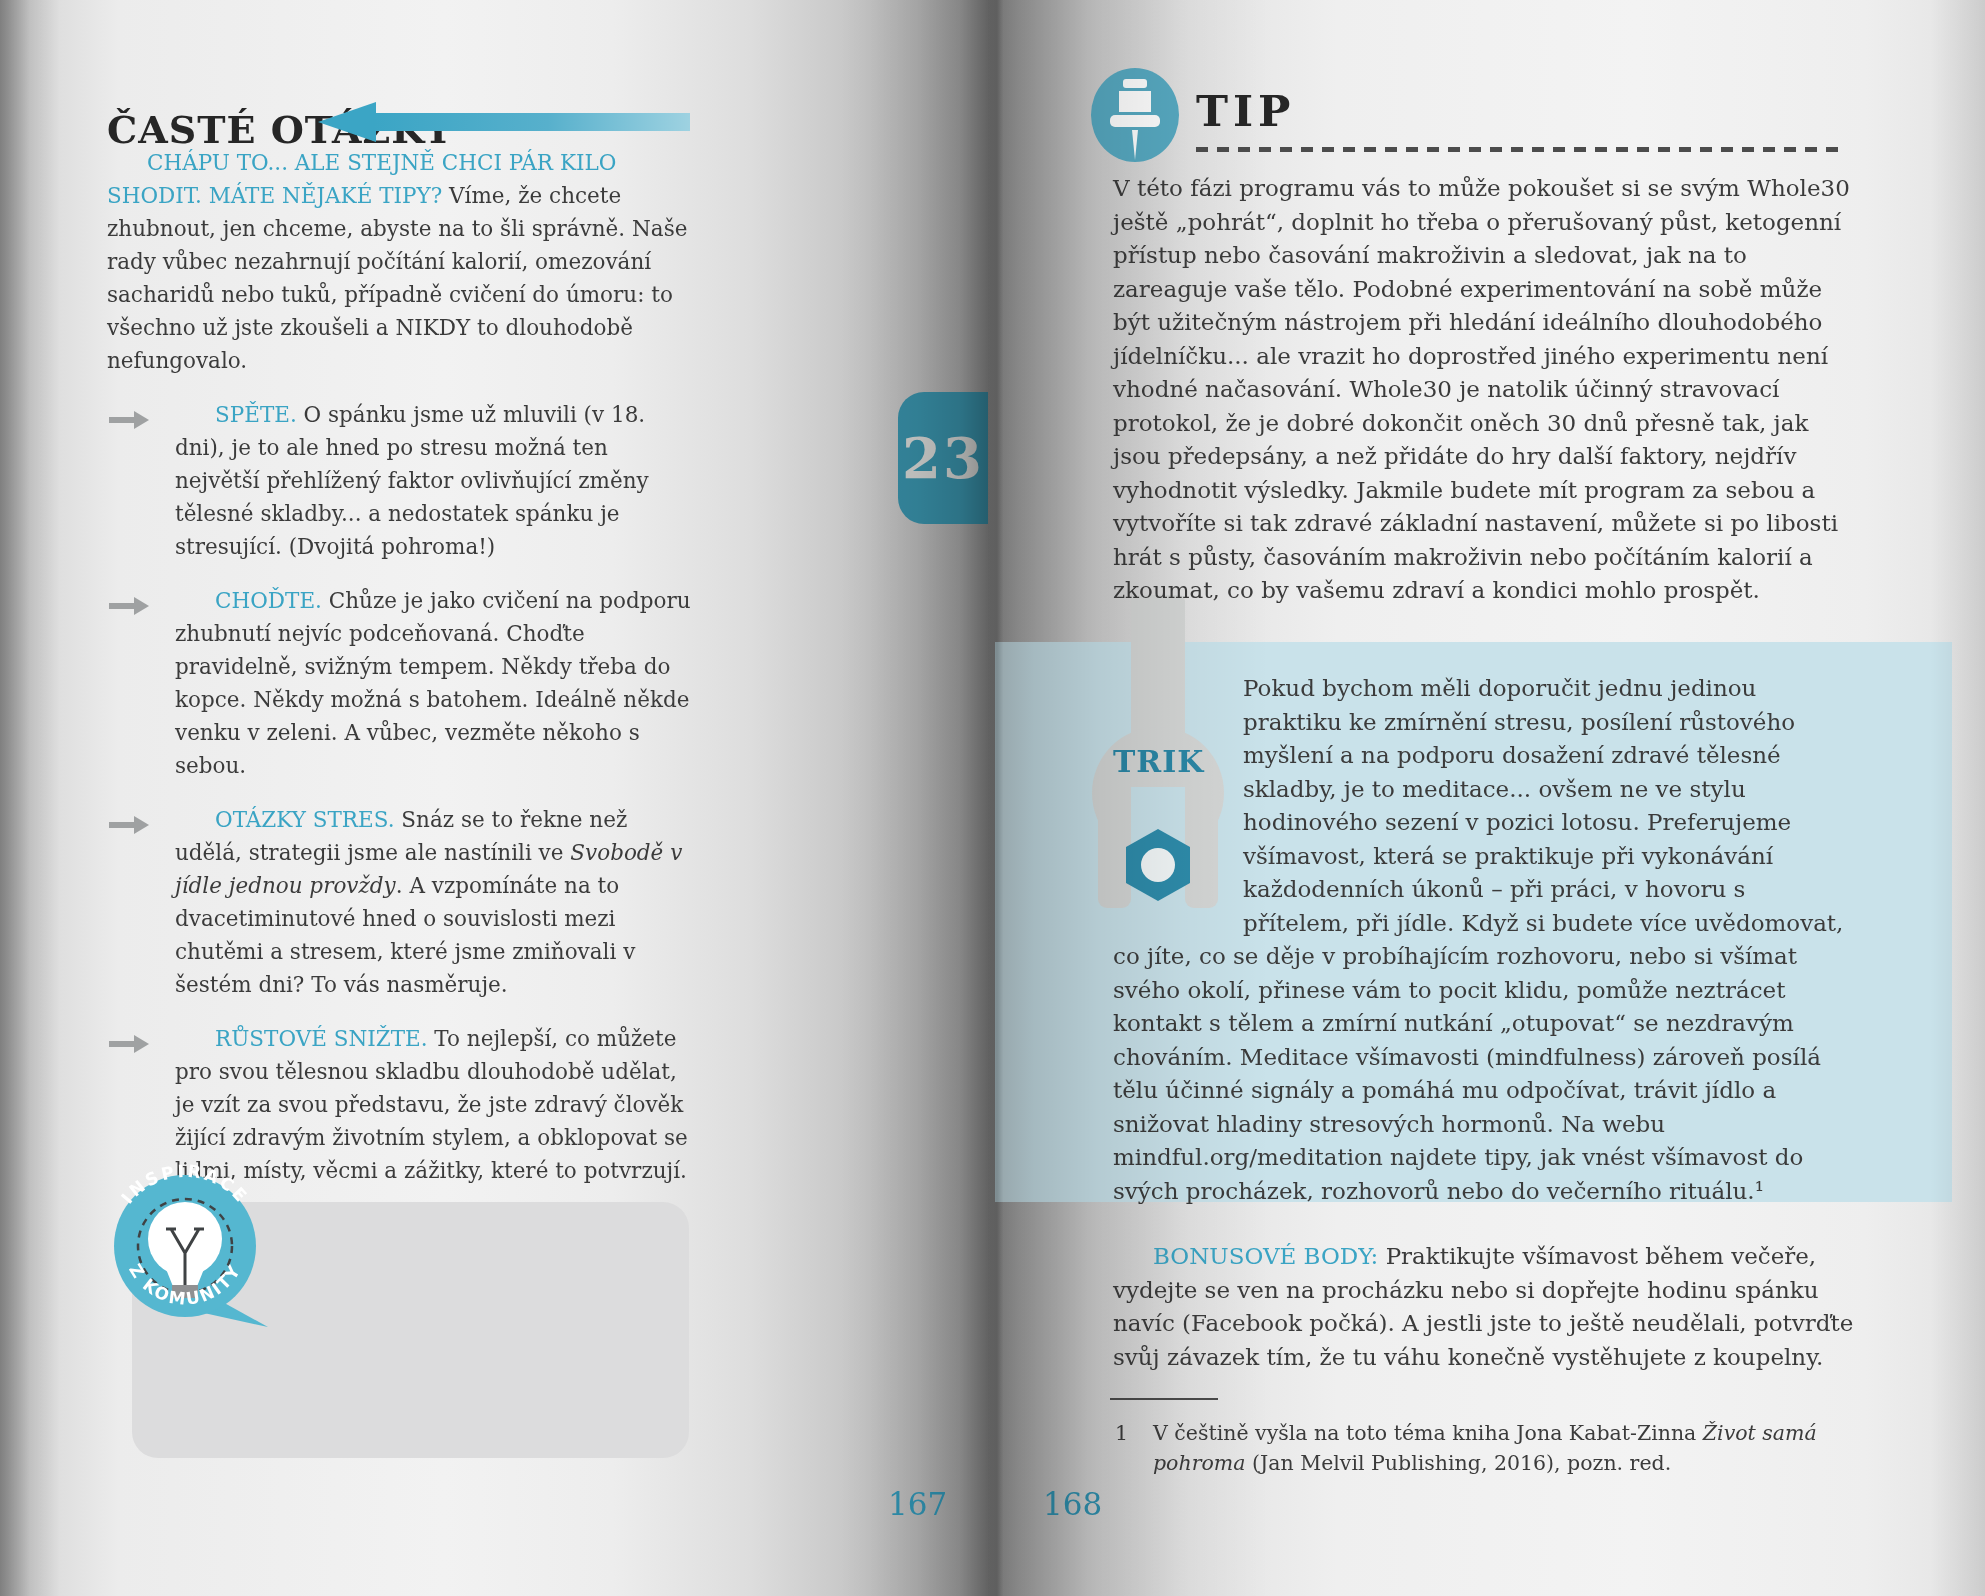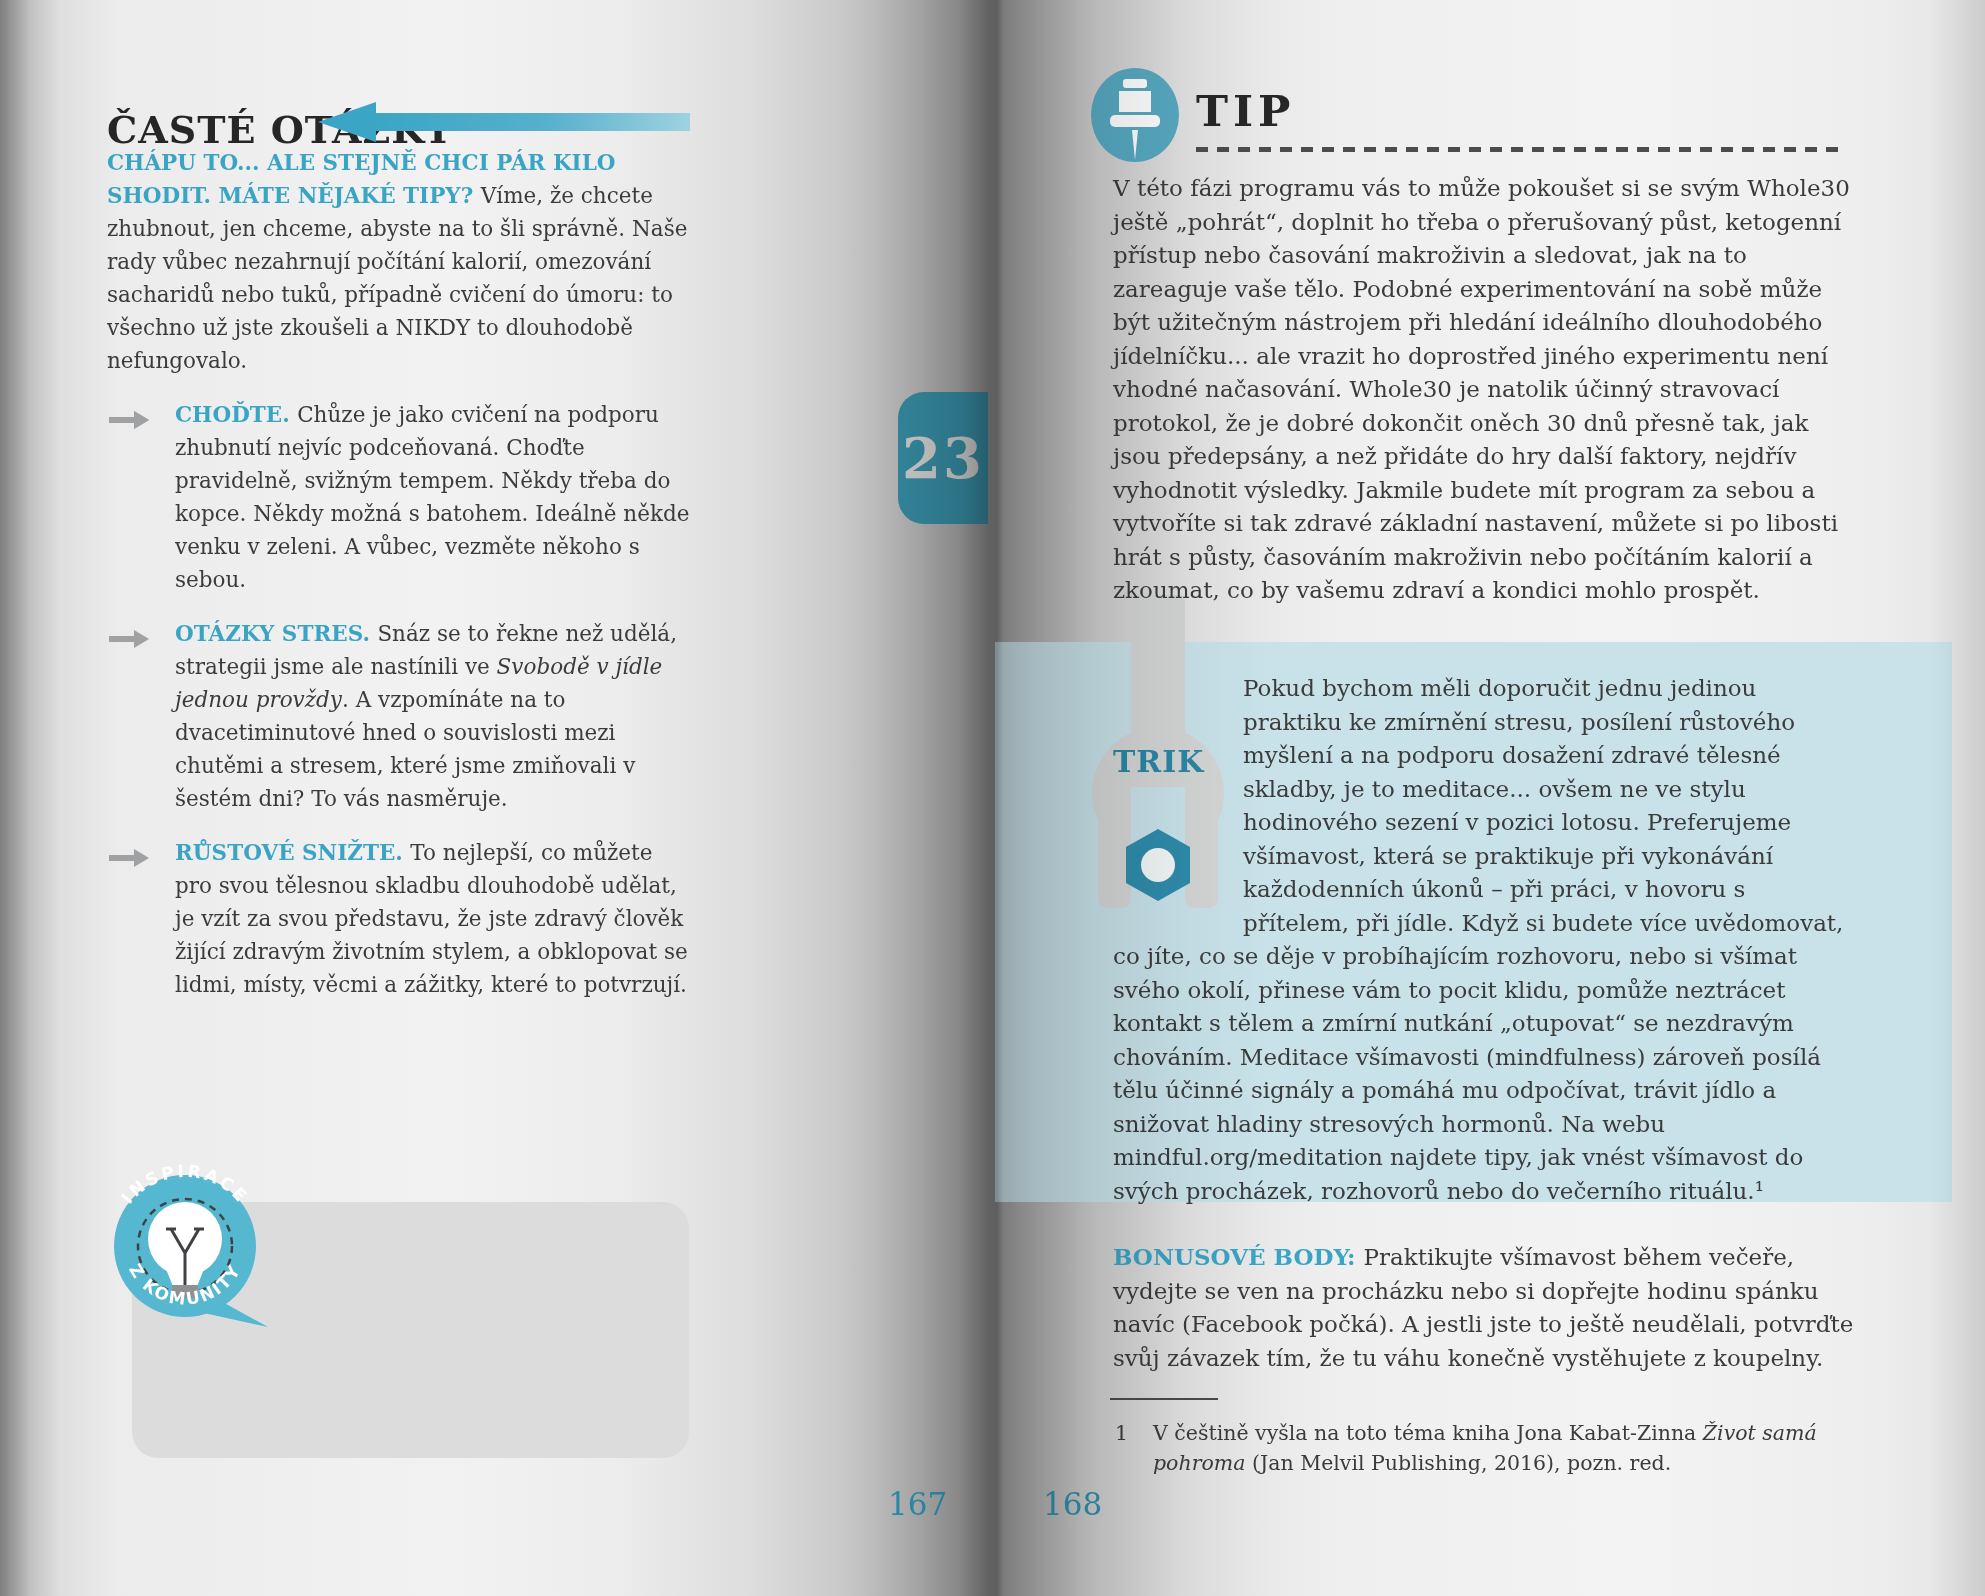--- a/index.html
+++ b/index.html
@@ -29,21 +29,21 @@
   
   .lp-title{
     left:107px;top:82px;font-size:38px;font-weight:bold;color:var(--heading);
     letter-spacing:1px;z-index:10;
   }
   .lp-arrow{left:318px;top:102px;z-index:10;}
   .lp-flow{left:107px;top:146px;width:586px;font-size:21.5px;line-height:33px;z-index:10;}
   .lp-flow p{margin:0 0 21px 0;}
   .bullet{position:relative;padding-left:68px;margin-bottom:21px;}
   .bullet .b-arrow{position:absolute;left:2px;top:8px;}
-  .seg-lead{color:var(--accent);font-weight:bold;}
+  .seg-lead{color:var(--accent);font-weight:normal;margin-left:40px;}
   .seg-i{font-style:italic;}
 
   .chapter-tab{
     left:898px;top:392px;width:90px;height:132px;background:#35889f;
     border-radius:26px 0 0 26px;z-index:20;
     display:flex;align-items:center;justify-content:center;
     font-size:56px;font-weight:bold;color:#c9cac8;letter-spacing:2px;
   }
 
   .quote-box{
@@ -134,20 +134,21 @@
   <div class="abs lp-flow">
     <p><span class="seg-lead">CHÁPU TO... ALE STEJNĚ CHCI PÁR KILO SHODIT. MÁTE NĚJAKÉ TIPY? </span><span>Víme, že chcete zhubnout, jen chceme, abyste na to šli správně. Naše rady vůbec nezahrnují počítání kalorií, omezování sacharidů nebo tuků, případně cvičení do úmoru: to všechno už jste zkoušeli a NIKDY to dlouhodobě nefungovalo.</span></p>
 
     <div class="bullet">
       <span class="b-arrow">
         <svg width="40" height="20" viewBox="0 0 40 20">
             <rect x="0" y="7" width="25" height="6" fill="#9fa1a2"></rect>
             <polygon points="25,1 40,10 25,19" fill="#9fa1a2"></polygon>
           </svg>
       </span>
+      <span><span class="seg-lead">SPĚTE. </span><span>O spánku jsme už mluvili (v 18. dni), je to ale hned po stresu možná ten největší přehlížený faktor ovlivňující změny tělesné skladby... a nedostatek spánku je stresující. (Dvojitá pohroma!)</span></span>
     </div>
 
     <div class="bullet">
       <span class="b-arrow">
         <svg width="40" height="20" viewBox="0 0 40 20">
             <rect x="0" y="7" width="25" height="6" fill="#9fa1a2"></rect>
             <polygon points="25,1 40,10 25,19" fill="#9fa1a2"></polygon>
           </svg>
       </span>
       <span><span class="seg-lead">CHOĎTE. </span><span>Chůze je jako cvičení na podporu zhubnutí nejvíc podceňovaná. Choďte pravidelně, svižným tempem. Někdy třeba do kopce. Někdy možná s batohem. Ideálně někde venku v zeleni. A vůbec, vezměte někoho s sebou.</span></span>

